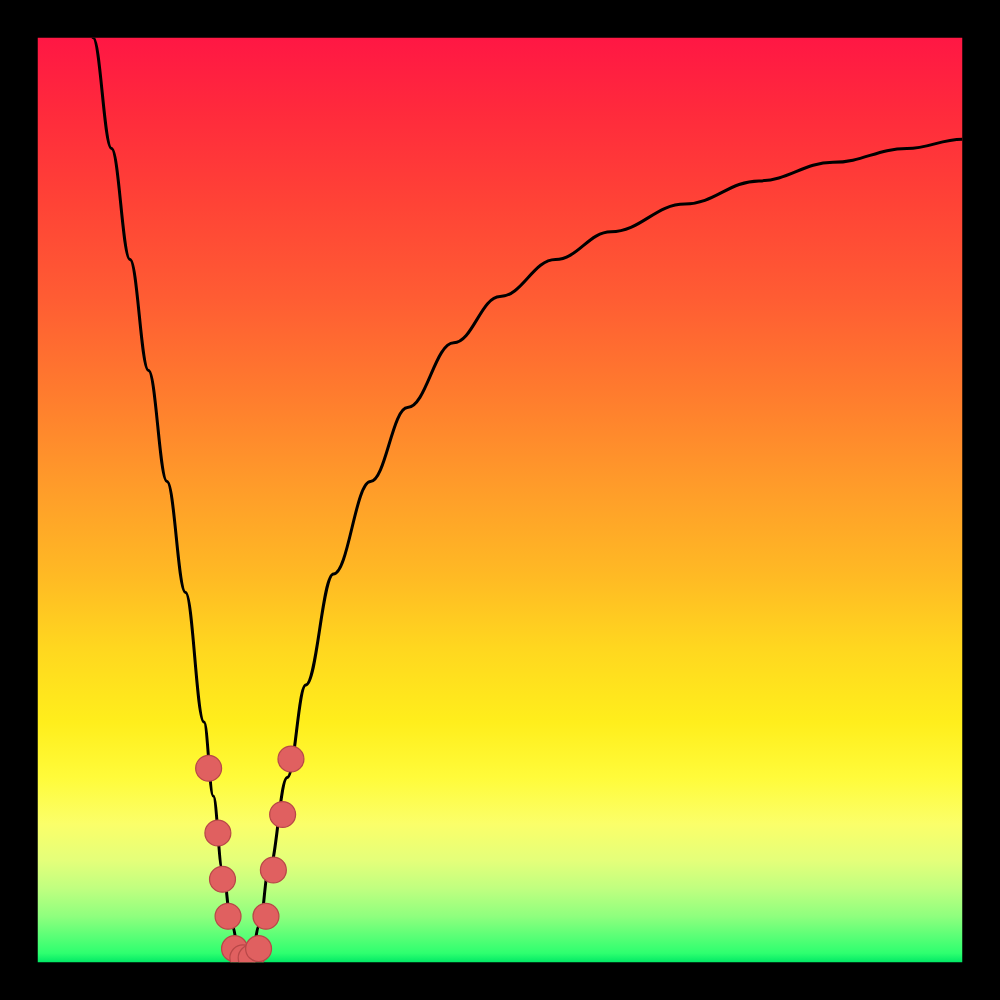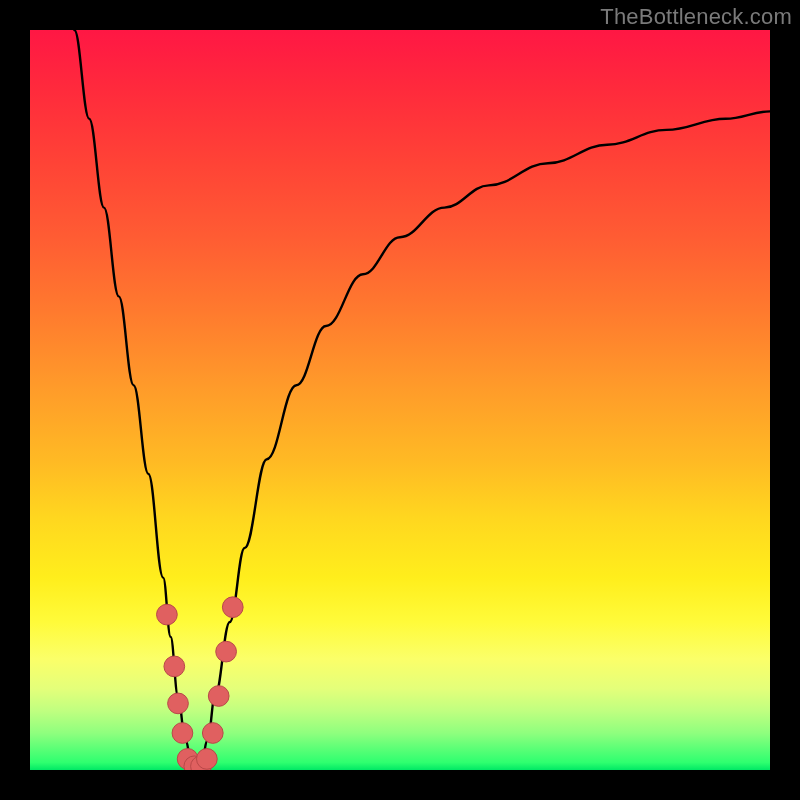--- a/index.html
+++ b/index.html
@@ -64,21 +64,20 @@
     font-size: 22px;
     font-weight: 400;
     letter-spacing: 0.2px;
     user-select: none;
   }
 </style>
 </head>
 <body>
 
 <div class="frame">
-  <div class="watermark">TheBottleneck.com</div>
 
   <div class="plot">
     <div class="gradient"></div>
     <svg class="svg-layer" viewBox="0 0 740 740" preserveAspectRatio="none">
       <path id="curve-path" fill="none" stroke="#000" stroke-width="2.4" stroke-linecap="round" stroke-linejoin="round" d="M 44.40 0.00 C 50.32 0.00, 53.28 88.80, 59.20 88.80 C 65.12 88.80, 68.08 177.60, 74.00 177.60 C 79.92 177.60, 82.88 266.40, 88.80 266.40 C 94.72 266.40, 97.68 355.20, 103.60 355.20 C 109.52 355.20, 112.48 444.00, 118.40 444.00 C 124.32 444.00, 127.28 547.60, 133.20 547.60 C 136.16 547.60, 137.64 606.80, 140.60 606.80 C 143.56 606.80, 145.04 666.00, 148.00 666.00 C 150.96 666.00, 152.44 710.40, 155.40 710.40 C 158.36 710.40, 159.84 740.00, 162.80 740.00 C 165.76 740.00, 167.24 740.00, 170.20 740.00 C 173.16 740.00, 174.64 710.40, 177.60 710.40 C 180.56 710.40, 182.04 666.00, 185.00 666.00 C 190.92 666.00, 193.88 592.00, 199.80 592.00 C 205.72 592.00, 208.68 518.00, 214.60 518.00 C 223.48 518.00, 227.92 429.20, 236.80 429.20 C 248.64 429.20, 254.56 355.20, 266.40 355.20 C 278.24 355.20, 284.16 296.00, 296.00 296.00 C 310.80 296.00, 318.20 244.20, 333.00 244.20 C 347.80 244.20, 355.20 207.20, 370.00 207.20 C 387.76 207.20, 396.64 177.60, 414.40 177.60 C 432.16 177.60, 441.04 155.40, 458.80 155.40 C 482.48 155.40, 494.32 133.20, 518.00 133.20 C 541.68 133.20, 553.52 114.70, 577.20 114.70 C 600.88 114.70, 612.72 99.90, 636.40 99.90 C 660.08 99.90, 671.92 88.80, 695.60 88.80 C 713.36 88.80, 722.24 81.40, 740.00 81.40"></path>
       <g id="markers">
           <circle cx="136.90" cy="584.60" r="10.36" fill="#e06060" stroke="#b84848" stroke-width="1"></circle>
           <circle cx="144.30" cy="636.40" r="10.36" fill="#e06060" stroke="#b84848" stroke-width="1"></circle>
           <circle cx="148.00" cy="673.40" r="10.36" fill="#e06060" stroke="#b84848" stroke-width="1"></circle>
           <circle cx="152.44" cy="703.00" r="10.36" fill="#e06060" stroke="#b84848" stroke-width="1"></circle>

